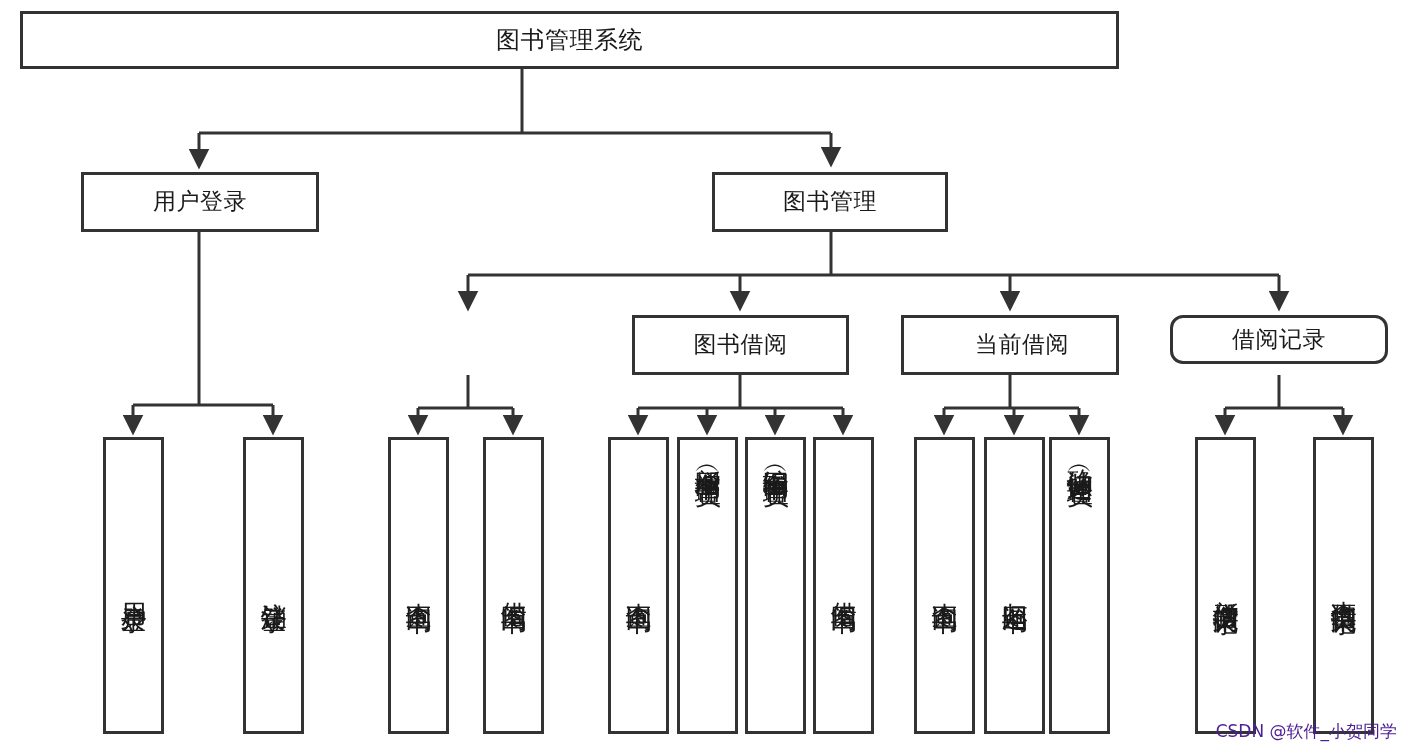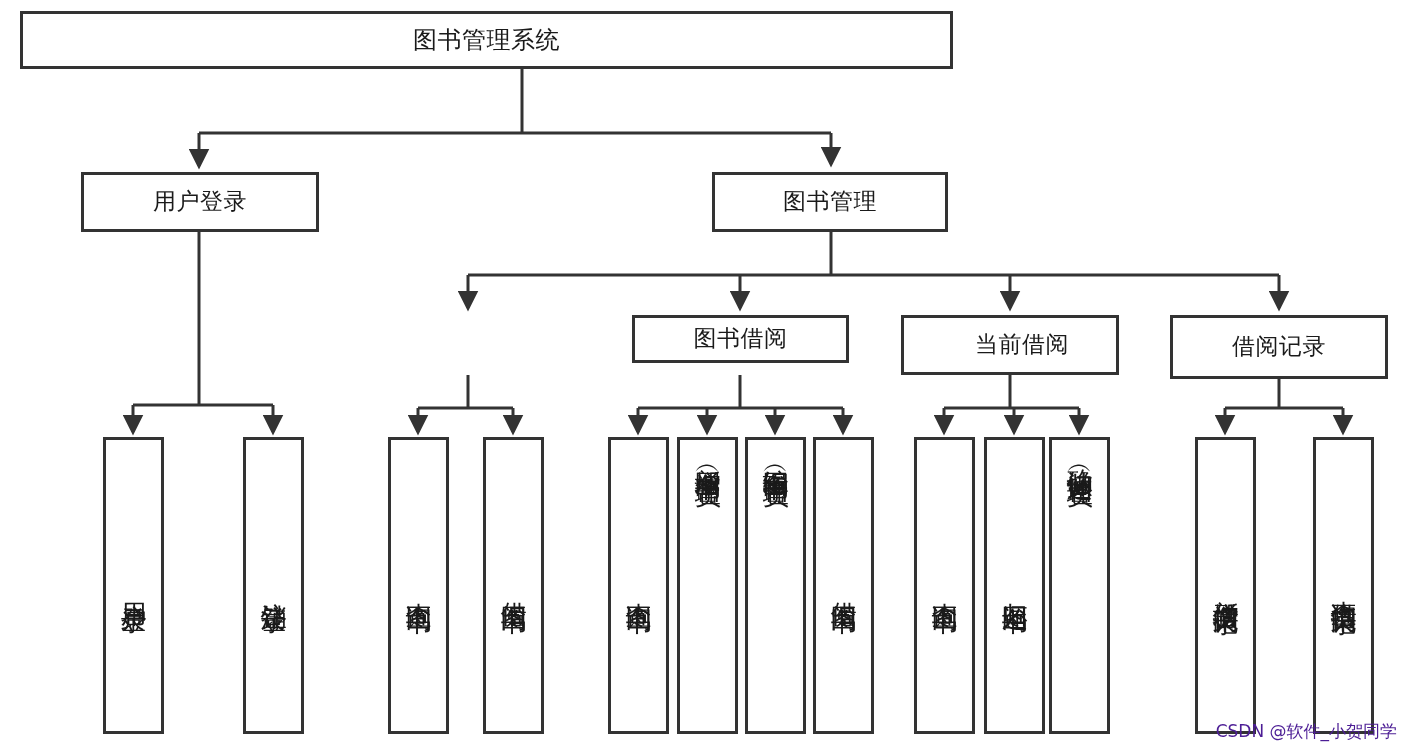--- a/index.html
+++ b/index.html
@@ -127,38 +127,38 @@
       <path d="M 1014 408 L 1014 432" marker-end="url(#arrow)"></path>
       <path d="M 1079 408 L 1079 432" marker-end="url(#arrow)"></path>
 
       <path d="M 1279 375 L 1279 408"></path>
       <path d="M 1225 408 L 1343 408"></path>
       <path d="M 1225 408 L 1225 432" marker-end="url(#arrow)"></path>
       <path d="M 1343 408 L 1343 432" marker-end="url(#arrow)"></path>
     </g>
   </svg>
 
-  <div class="node h root" style="left:20px; top:11px; width:933px; height:58px;">
+  <div class="node h root" style="left:20px; top:11px; width:1099px; height:58px;">
     <span class="label">图书管理系统</span>
   </div>
 
   <div class="node h" style="left:81px; top:172px; width:238px; height:60px;">
     <span class="label">用户登录</span>
   </div>
   <div class="node h" style="left:712px; top:172px; width:236px; height:60px;">
     <span class="label">图书管理</span>
   </div>
 
-  <div class="node h" style="left:632px; top:315px; width:217px; height:48px;">
+  <div class="node h" style="left:632px; top:315px; width:217px; height:60px;">
     <span class="label">图书借阅</span>
   </div>
   <div class="node h" style="left:901px; top:315px; width:218px; height:60px;padding-left:24px;">
     <span class="label">当前借阅</span>
   </div>
-  <div class="node h" style="left:1170px; top:315px; width:218px; height:64px;">
+  <div class="node h" style="left:1170px; top:315px; width:218px; height:49px;border-radius:13px;">
     <span class="label">借阅记录</span>
   </div>
 
   <div class="node v mid" style="left:103px; top:437px; width:61px; height:297px;">
     <span class="label">用户登录</span>
   </div>
   <div class="node v mid" style="left:243px; top:437px; width:61px; height:297px;">
     <span class="label">注销登录</span>
   </div>
 

